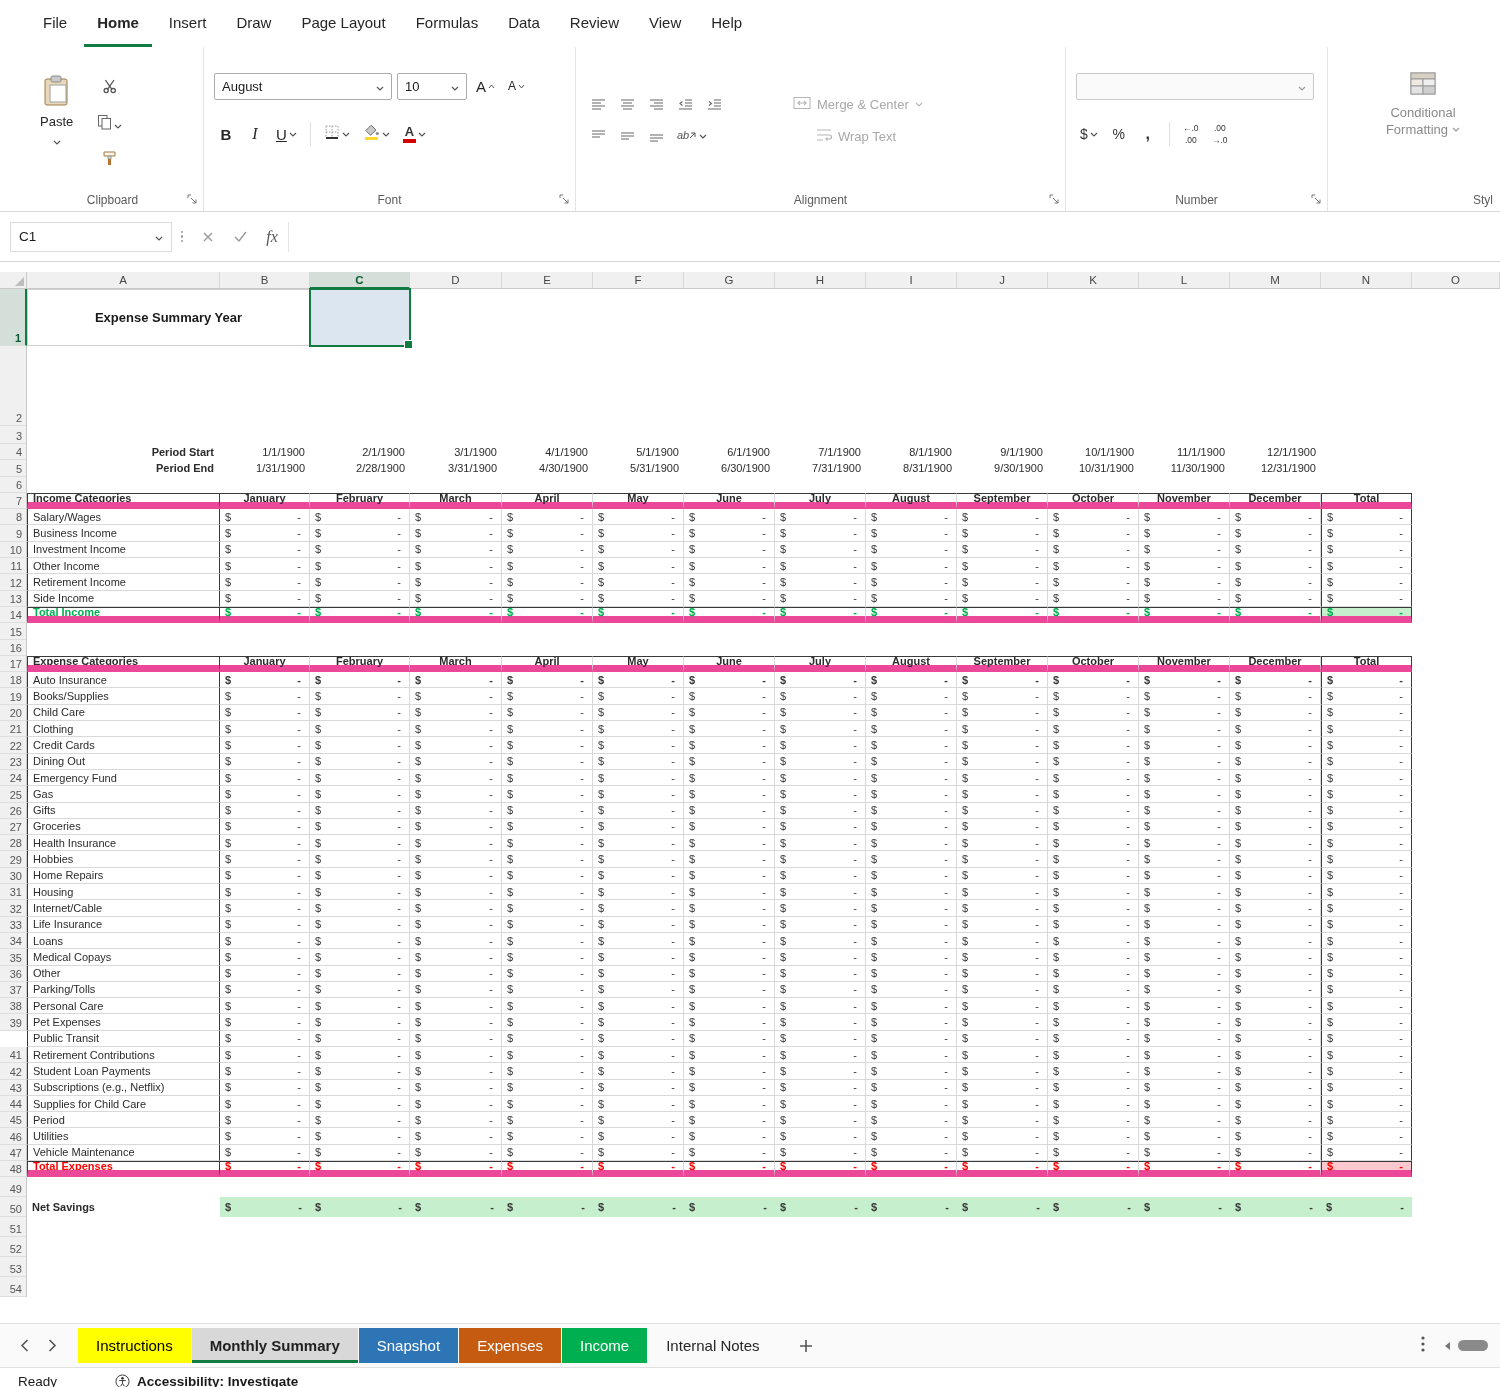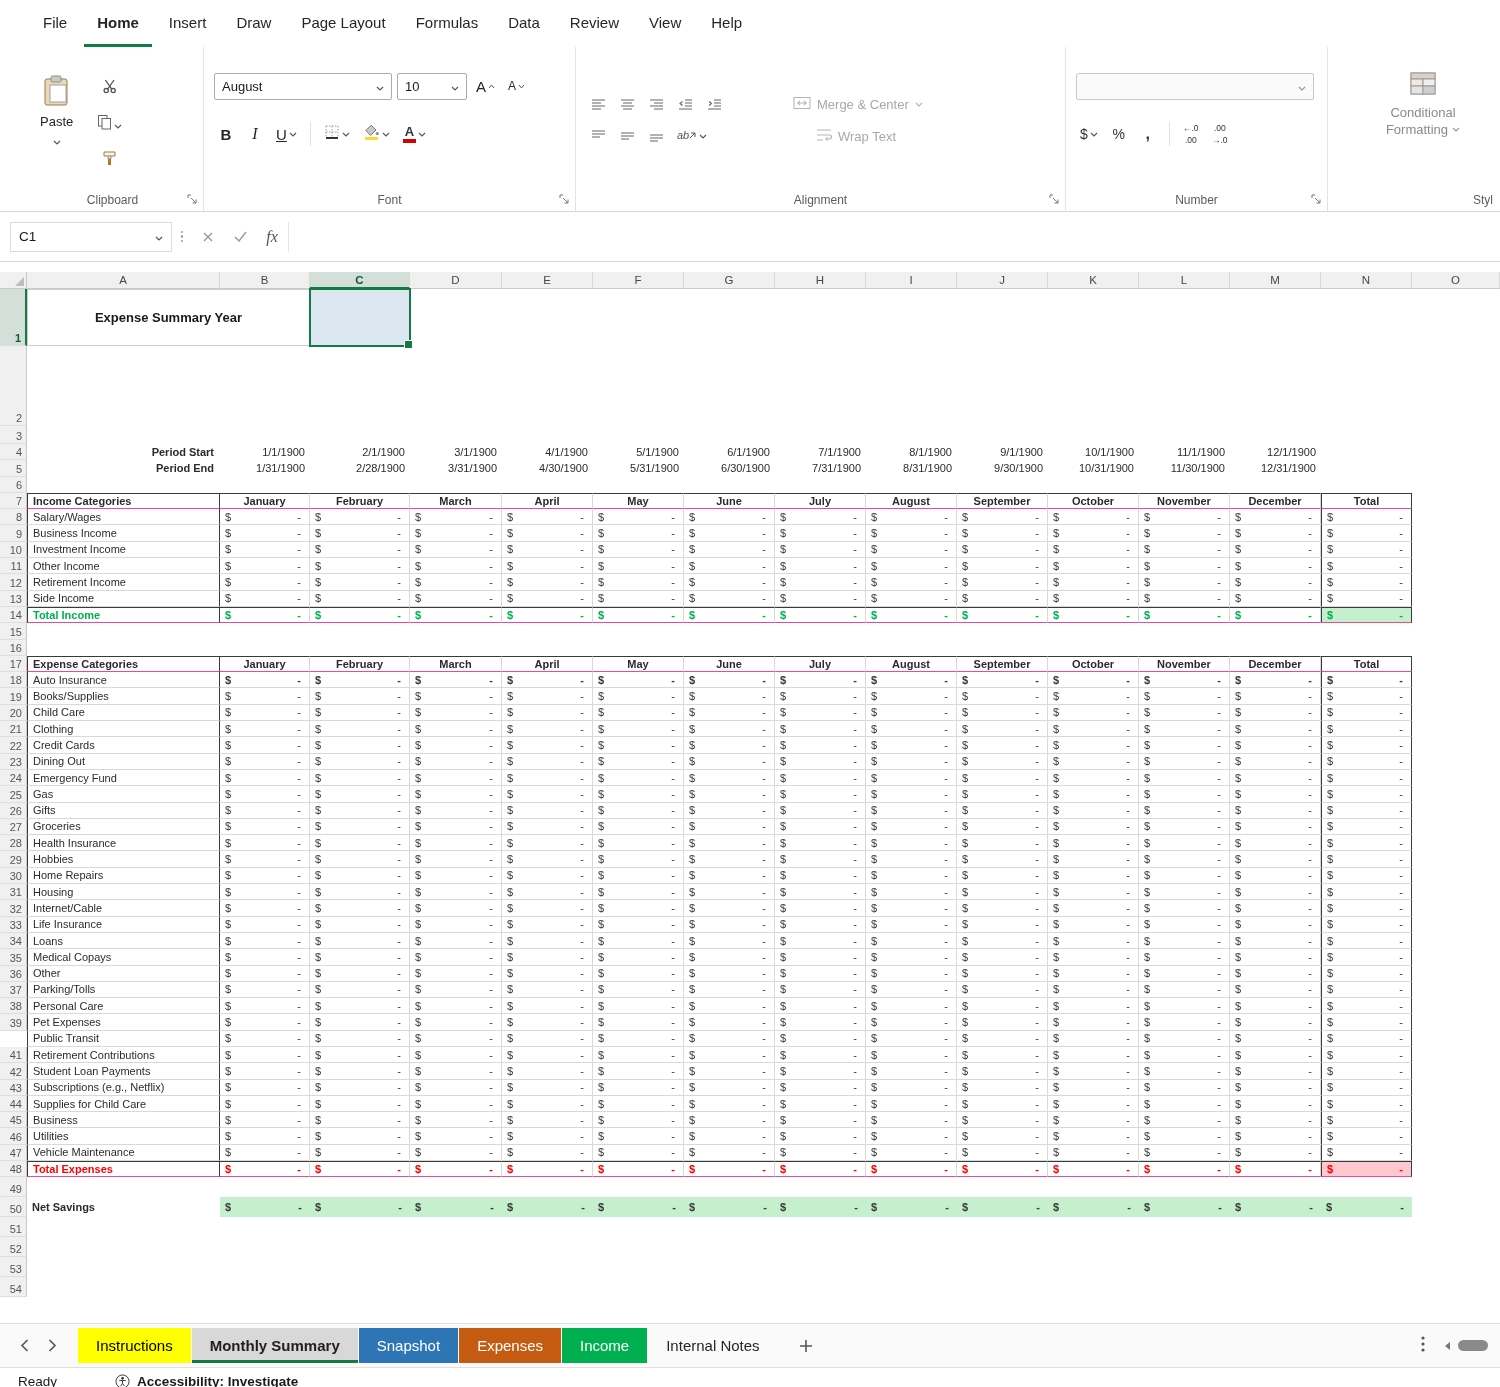--- a/index.html
+++ b/index.html
@@ -66,21 +66,21 @@
   .corner{background:#f0f0f0;border-right:1px solid #c9c9c9;border-bottom:1px solid #c9c9c9;position:relative;flex:0 0 auto}
   .corner::after{content:"";position:absolute;right:2px;bottom:2px;border-left:9px solid transparent;border-bottom:9px solid #bdbdbd}
   .colhdr{background:#f0f0f0;border-right:1px solid #d8d8d8;border-bottom:1px solid #c9c9c9;color:#474747;font-size:11.5px;display:flex;align-items:center;justify-content:center;flex:0 0 auto;cursor:pointer}
   .colhdr.hl{background:#d5dfd9;border-bottom:2px solid var(--accent,#107C41);font-weight:700;color:#0b5a31}
   .grid-row{display:flex;flex:0 0 auto}
   .rowhdr{background:#f0f0f0;border-right:1px solid #c9c9c9;border-bottom:1px solid #dedede;color:#555;font-size:11px;display:flex;align-items:flex-end;justify-content:flex-end;padding:0 4px 1px 0;flex:0 0 auto;cursor:pointer}
   .rowhdr.hl{background:#d5dfd9;border-right:2px solid var(--accent,#107C41);font-weight:700;color:#0b5a31}
   .cell{flex:0 0 auto;font-size:11px;color:#2b2b2b;cursor:cell}
   .gl{border-right:1px solid #d9d9d9;border-bottom:1px solid #d9d9d9}
   .dt{border-top:1px solid #3a3a3a}
-  .db{border-bottom:1px solid #ec4899}
+  .db{border-bottom:7px solid #ec4899}
   .dl{border-left:1px solid #3a3a3a}
   .dr{border-right:1px solid #3a3a3a}
   .b{font-weight:700}
   .cat{display:flex;align-items:center;padding-left:5px;white-space:nowrap;overflow:hidden}
   .mon{display:flex;align-items:center;justify-content:center;text-align:center}
   .date{display:flex;align-items:center;justify-content:flex-end;padding-right:5px}
   .lblr{display:flex;align-items:center;justify-content:flex-end;padding-right:6px}
   .money{display:flex;align-items:center;justify-content:space-between;padding:0 8px 0 5px;color:#3a3a3a}
   .inc-t{color:var(--inc,#00B050)}
   .exp-t{color:var(--exp,#FF0000)}
@@ -2571,21 +2571,21 @@
           <span class="amt">-</span>
         </div>
         <div class="cell money gl dl dr" style="width: 91px;">
           <span class="cur">$</span>
           <span class="amt">-</span>
         </div>
         <div class="cell" style="width: 88px;"></div>
       </div>
       <div class="grid-row" style="height: 16.3px;">
         <div class="rowhdr" style="width: 27px;">45</div>
-        <div class="cell cat gl dl dr" style="width: 193px;">Business</div>
+        <div class="cell cat gl dl dr" style="width: 193px;">Period</div>
         <div class="cell money gl" style="width: 90px;">
           <span class="cur">$</span>
           <span class="amt">-</span>
         </div>
         <div class="cell money gl" style="width: 100px;">
           <span class="cur">$</span>
           <span class="amt">-</span>
         </div>
         <div class="cell money gl" style="width: 92px;">
           <span class="cur">$</span>

